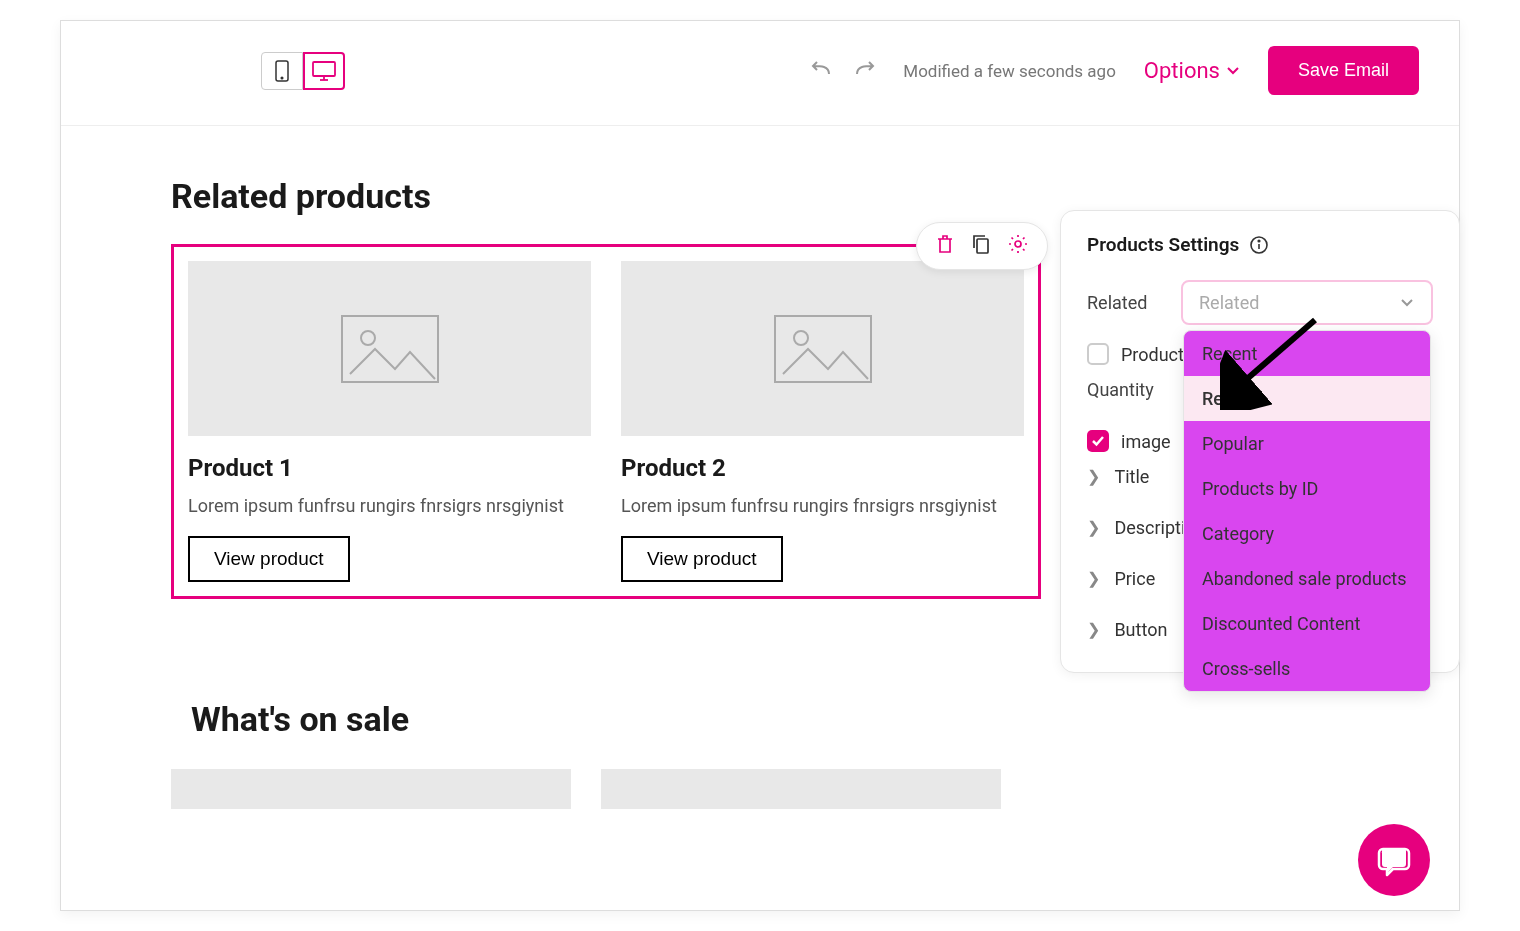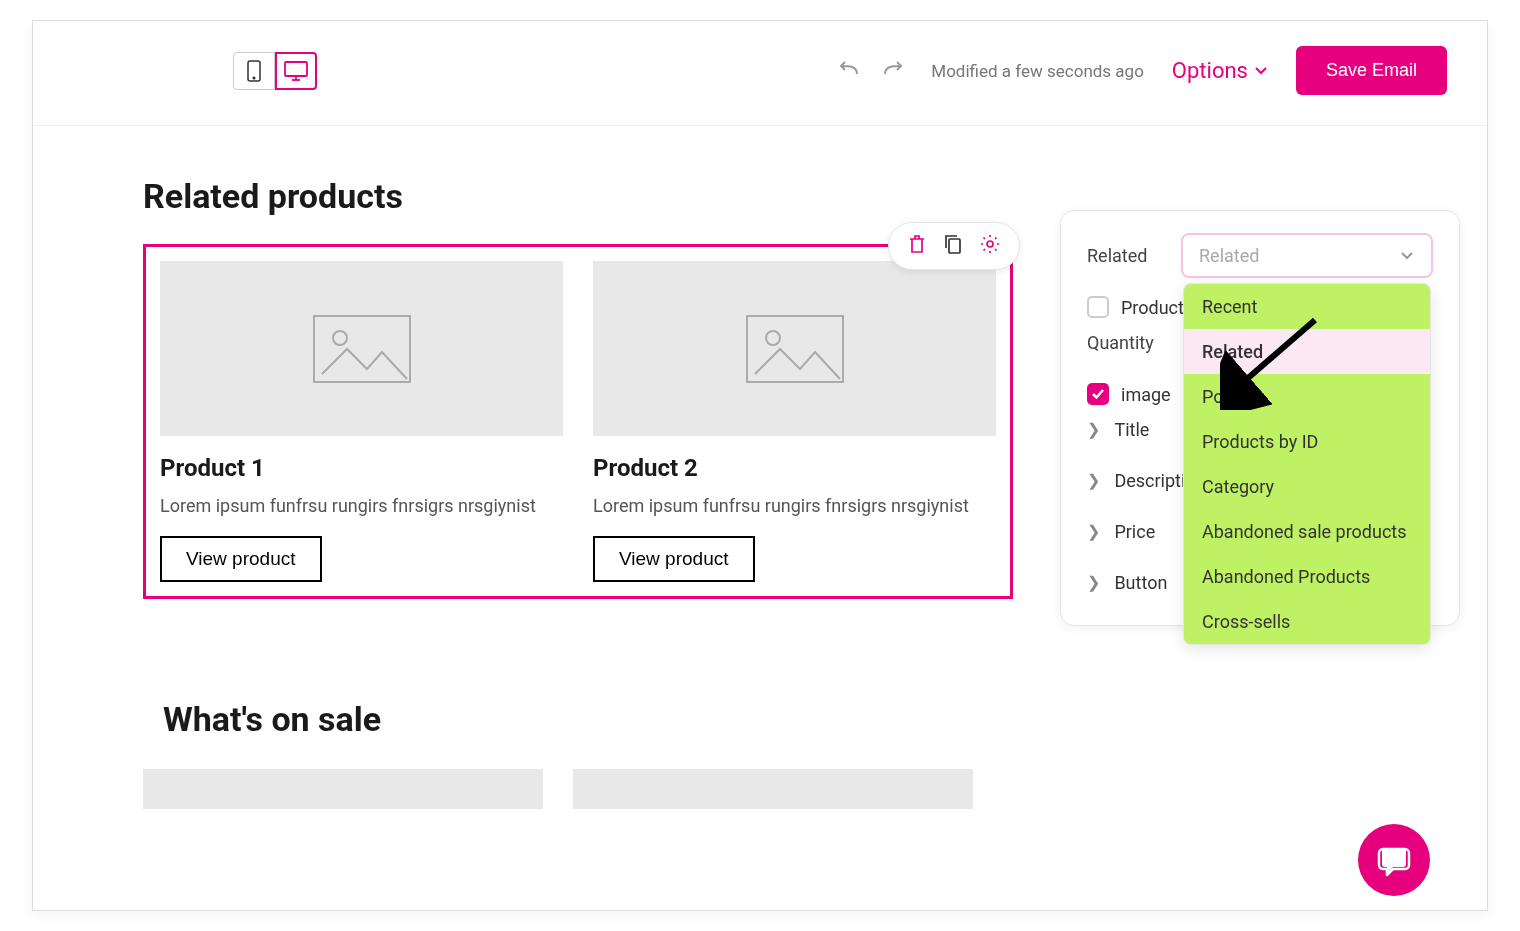--- a/index.html
+++ b/index.html
@@ -5,21 +5,21 @@
     * { margin: 0; padding: 0; box-sizing: border-box; }
     body {
       font-family: -apple-system, BlinkMacSystemFont, "Segoe UI", Roboto, sans-serif;
       background: #fff;
       color: #1a1a1a;
     }
     .app-frame {
       width: 1520px;
       height: 931px;
       position: relative;
-      padding: 20px 32px;
+      padding: 20px 60px;
     }
     .canvas-box {
       width: 100%;
       height: 100%;
       border: 1px solid #ddd;
       position: relative;
       background: #fff;
       box-shadow: 0 4px 12px rgba(0,0,0,0.05);
     }
     .topbar {
@@ -213,21 +213,21 @@
       font-size: 18px;
       color: #333;
       margin-bottom: 30px;
       margin-top: 10px;
     }
     .dropdown-list {
       position: absolute;
       top: 48px;
       left: 0;
       right: 0;
-      background: #bef264;
+      background: #d946ef;
       border: 1px solid #e5e5e5;
       border-radius: 8px;
       box-shadow: 0 4px 16px rgba(0,0,0,0.1);
       overflow: hidden;
       z-index: 10;
     }
     .dropdown-item {
       padding: 12px 18px;
       font-size: 18px;
       color: #333;
@@ -357,37 +357,45 @@
       <h2 class="sale-title">What's on sale</h2>
       <div class="sale-row">
         <div class="sale-ph"></div>
         <div class="sale-ph"></div>
       </div>
     </div>
 
   </div>
 
   <div class="settings-panel">
+    <div class="settings-header">
+      <span>Products Settings</span>
+      <svg width="20" height="20" viewBox="0 0 20 20" fill="none" stroke="#333" stroke-width="1.6">
+          <circle cx="10" cy="10" r="8"></circle>
+          <line x1="10" y1="9" x2="10" y2="14"></line>
+          <circle cx="10" cy="6" r="0.8" fill="#333"></circle>
+        </svg>
+    </div>
 
     <div class="settings-row">
       <span class="settings-label">Related</span>
       <div class="select-box">
         <span>Related</span>
         <svg width="16" height="12" viewBox="0 0 16 12" fill="none" stroke="#999" stroke-width="2">
             <path d="M3 3 L8 8 L13 3"></path>
           </svg>
 
         <div class="dropdown-list">
           <div class="dropdown-item">Recent</div>
           <div class="dropdown-item selected">Related</div>
           <div class="dropdown-item">Popular</div>
           <div class="dropdown-item">Products by ID</div>
           <div class="dropdown-item">Category</div>
           <div class="dropdown-item">Abandoned sale products</div>
-          <div class="dropdown-item">Abandoned Products</div>
+          <div class="dropdown-item">Discounted Content</div>
           <div class="dropdown-item">Cross-sells</div>
         </div>
       </div>
     </div>
 
     <div class="checkbox-row">
       <div class="cb-empty"></div>
       <span>Product order</span>
     </div>
     <div class="settings-label" style="margin-bottom:30px;">Quantity</div>

